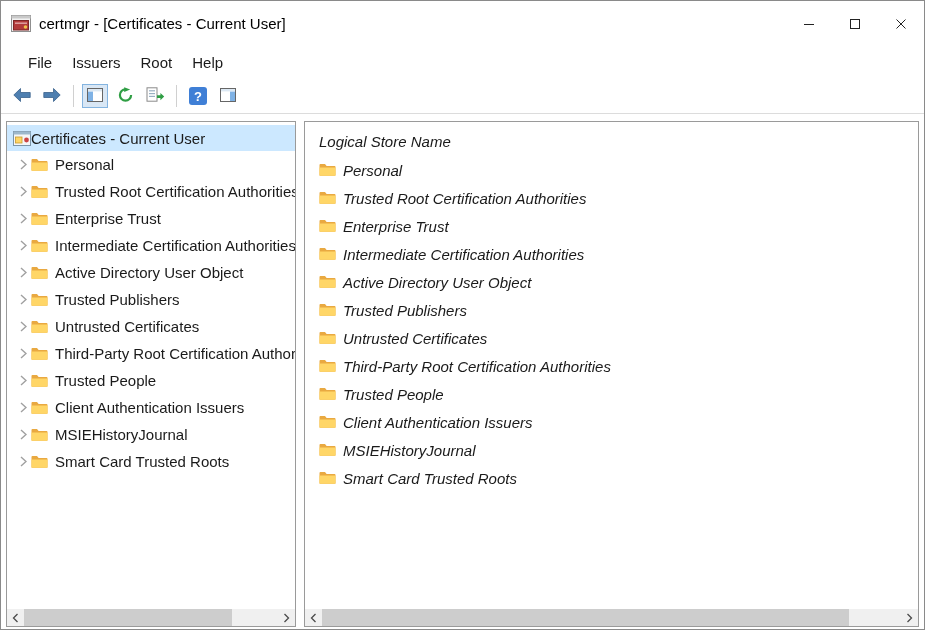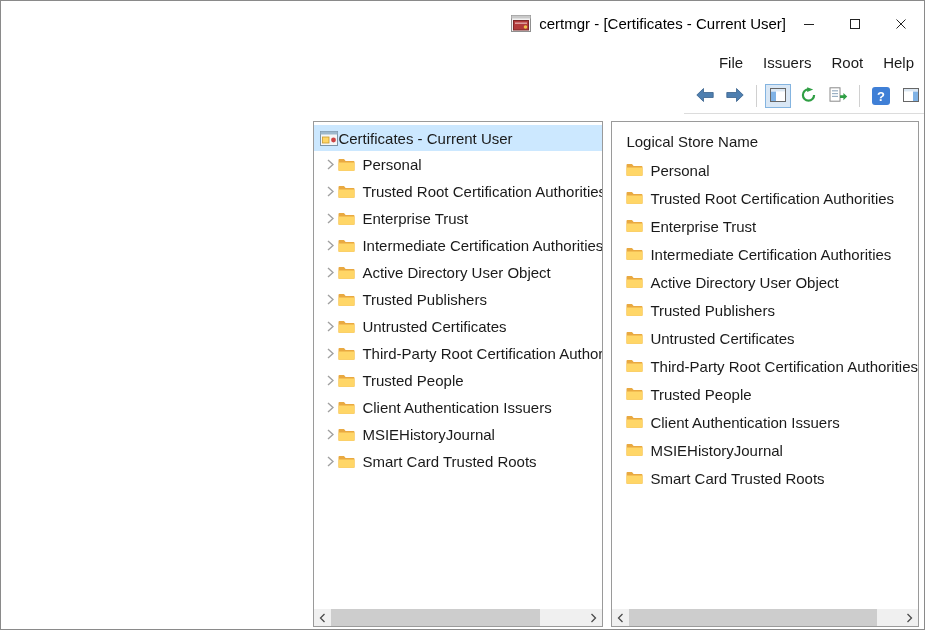--- a/index.html
+++ b/index.html
@@ -2,50 +2,50 @@
 <html><head>
 <meta charset="utf-8">
 <style>
   * { box-sizing: border-box; }
   html,body { margin:0; padding:0; background:#e8e8e8; }
   body { font-family:"Liberation Sans","DejaVu Sans",sans-serif; font-size:15px; color:#1a1a1a; }
 
   .window{
     width:925px; height:630px; background:#ffffff;
     border:1px solid #8a8a8a; display:flex; flex-direction:column;
-    position:relative; overflow:hidden;align-items:flex-end;
+    position:relative; overflow:hidden;
   }
 
   
   .titlebar{ height:45px; display:flex; align-items:center; flex:0 0 auto; background:#fff; }
   .app-icon{ margin-left:10px; display:flex; align-items:center; }
   .title-text{ margin-left:8px; font-size:15px; color:#000; white-space:nowrap; }
   .tb-spacer{ flex:1; }
   .win-controls{ display:flex; height:100%; }
   .win-btn{ width:46px; height:100%; display:flex; align-items:center; justify-content:center; cursor:default; }
 
   
-  .menubar{ height:33px; display:flex; align-items:center; padding-left:9px; flex:0 0 auto; }
+  .menubar{ height:33px; display:flex; align-items:center; padding-left:17px; flex:0 0 auto; }
   .menu-item{ padding:4px 10px; color:#1a1a1a; }
 
   
   .toolbar{ height:35px; display:flex; align-items:center; padding-left:8px; gap:4px;
             border-bottom:1px solid #dcdcdc; flex:0 0 auto; }
   .tool-btn{ width:26px; height:24px; display:flex; align-items:center; justify-content:center;
              background:transparent; border:1px solid transparent; }
   .tool-btn.active{ background:#d9e7f5; border:1px solid #84b4e0; }
   .tool-sep{ width:1px; height:22px; background:#d0d0d0; margin:0 4px; }
   .help-box{ width:18px; height:18px; background:#3f7fd6; border-radius:3px; color:#fff;
              font-weight:bold; font-size:13px; display:flex; align-items:center; justify-content:center; }
 
   
   .content{ flex:1; display:flex; padding:7px 5px 2px 5px; gap:8px; min-height:0; }
   .pane{ border:1px solid #9a9a9a; background:#fff; position:relative; overflow:hidden; }
   .tree-pane{ width:290px; flex:0 0 auto; }
-  .list-pane{ flex:1; }
+  .list-pane{ flex:1;font-style:italic; }
 
   
   .tree{ padding-top:3px; }
   .tree-root-row{ height:26px; display:flex; align-items:center; 
                   background:#cce8ff; padding-left:6px; white-space:nowrap; }
   .tree-row{ height:27px; display:flex; align-items:center; padding-left:8px; white-space:nowrap; }
   .chevron{ width:16px; display:flex; align-items:center; justify-content:center; flex:0 0 auto; }
   .folder{ display:flex; align-items:center; margin-right:7px; flex:0 0 auto; }
   .row-label{ white-space:nowrap; }
 

